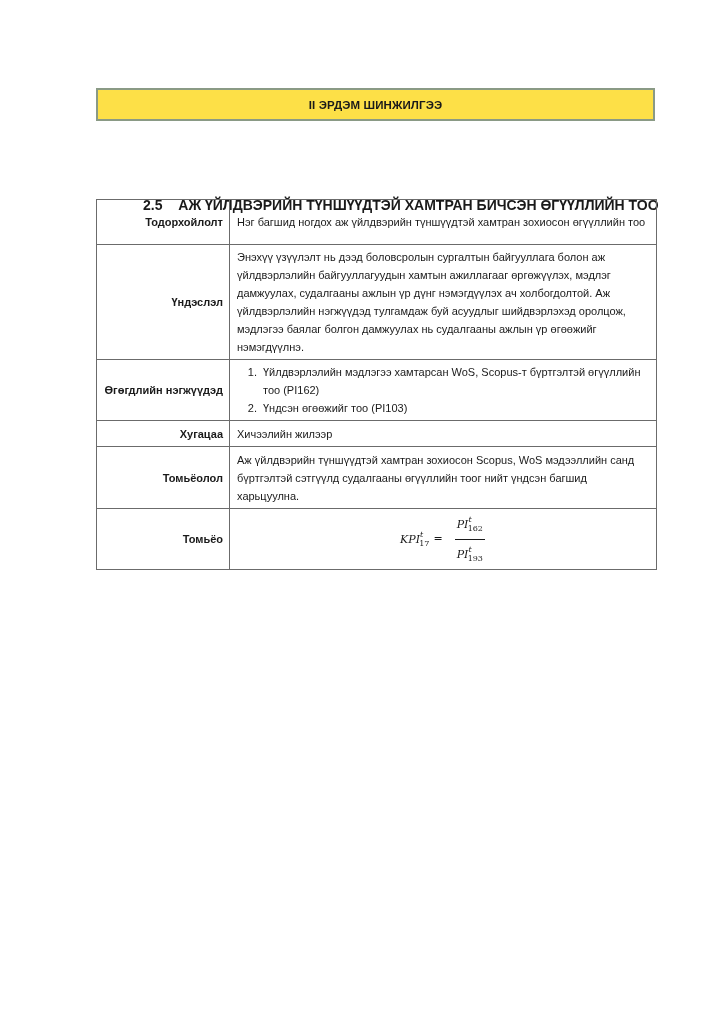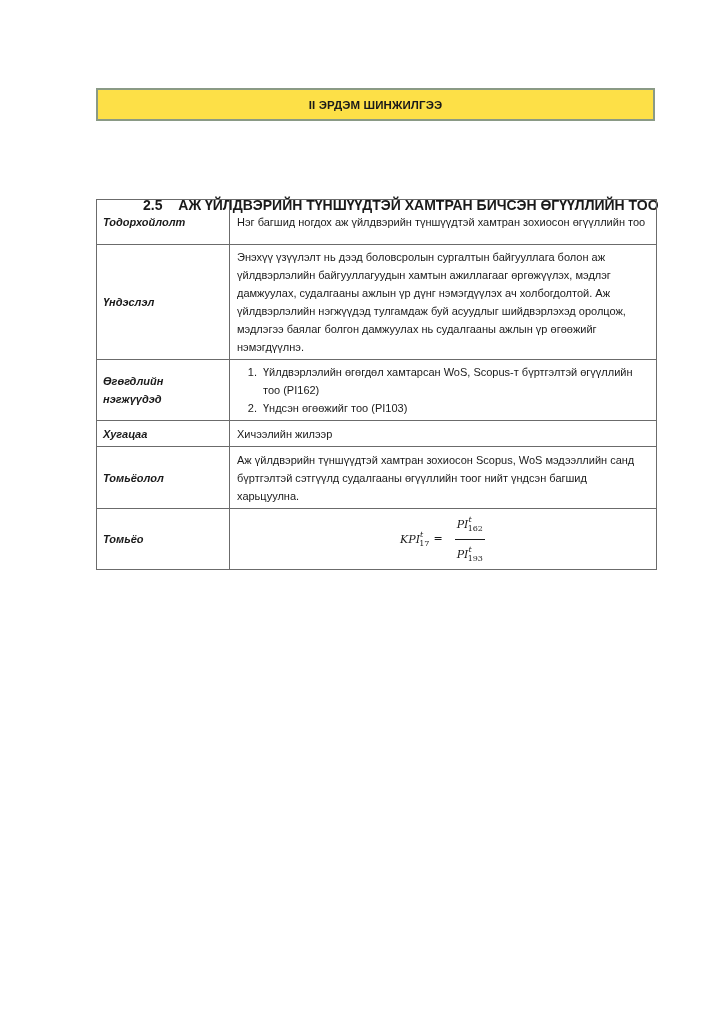--- a/index.html
+++ b/index.html
@@ -17,21 +17,21 @@
       position:absolute; left:143px; top:157px; font-weight:bold; font-size:14px;
       white-space:nowrap;
       margin-top:40px;
     }
     .subtitle .num { margin-right:12px; }
     table.kpi {
       position:absolute; left:96px; top:199px; width:561px;
       border-collapse:collapse; font-size:11px; line-height:18px;
     }
     table.kpi td { border:1px solid #6b6b6b; vertical-align:middle; }
-    td.label { width:120px; text-align:left; font-weight:bold; padding:2px 6px;font-style:italic; }
+    td.label { width:120px; text-align:right; font-weight:bold; padding:2px 6px; }
     td.value { padding:3px 8px 3px 7px; }
     ol.elements { margin:0; padding-left:23px; }
     ol.elements li { padding-left:3px; }
     .formula {
       display:flex; align-items:center; justify-content:center;
       font-family:"DejaVu Serif", serif; font-style:italic; font-size:11px;
       height:54px;
     }
     .frac { display:inline-flex; flex-direction:column; align-items:center; margin-left:8px; }
     .frac .num { border-bottom:1px solid #1a1a1a; padding:0 2px 1px; }
@@ -59,21 +59,21 @@
     <td class="value">Нэг багшид ногдох аж үйлдвэрийн түншүүдтэй хамтран зохиосон өгүүллийн тоо</td>
   </tr>
   <tr style="height:112px">
     <td class="label">Үндэслэл</td>
     <td class="value">Энэхүү үзүүлэлт нь дээд боловсролын сургалтын байгууллага болон аж үйлдвэрлэлийн байгууллагуудын хамтын ажиллагааг өргөжүүлэх, мэдлэг дамжуулах, судалгааны ажлын үр дүнг нэмэгдүүлэх ач холбогдолтой. Аж үйлдвэрлэлийн нэгжүүдэд тулгамдаж буй асуудлыг шийдвэрлэхэд оролцож, мэдлэгээ баялаг болгон дамжуулах нь судалгааны ажлын үр өгөөжийг нэмэгдүүлнэ.</td>
   </tr>
   <tr style="height:60px">
     <td class="label">Өгөгдлийн нэгжүүдэд</td>
     <td class="value">
       <ol class="elements">
-        <li>Үйлдвэрлэлийн өгөгдөл хамтарсан WoS, Scopus-т бүртгэлтэй өгүүллийн тоо (PI162)</li>
+        <li>Үйлдвэрлэлийн мэдлэгээ хамтарсан WoS, Scopus-т бүртгэлтэй өгүүллийн тоо (PI162)</li>
         <li>Үндсэн өгөөжийг тоо (PI103)</li>
       </ol>
     </td>
   </tr>
   <tr style="height:26px">
     <td class="label">Хугацаа</td>
     <td class="value">Хичээлийн жилээр</td>
   </tr>
   <tr style="height:62px">
     <td class="label">Томьёолол</td>

